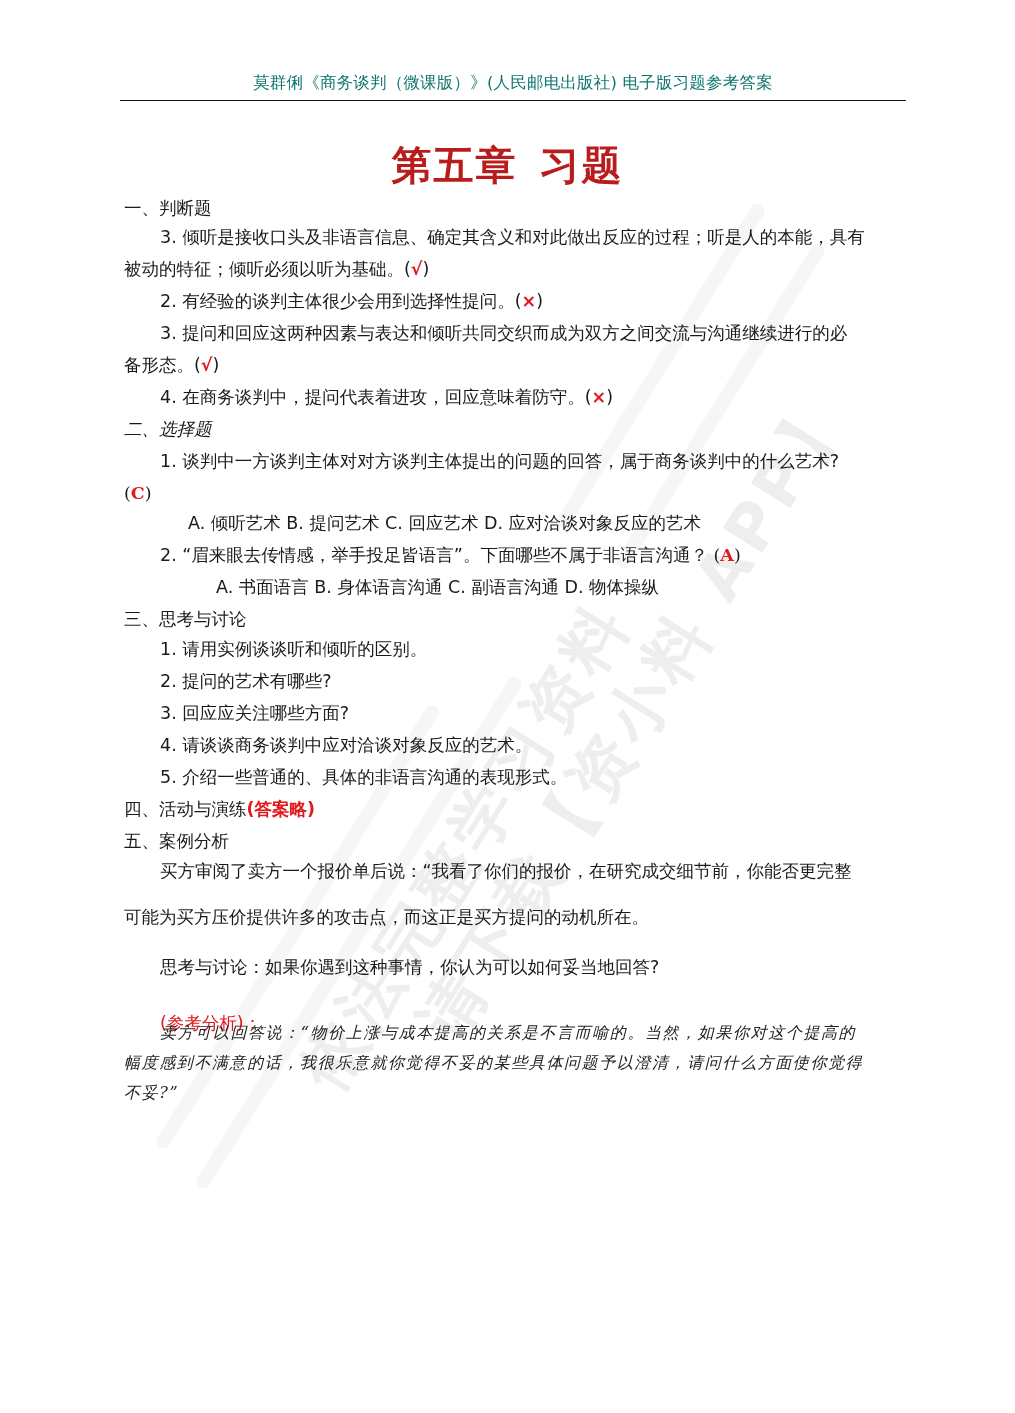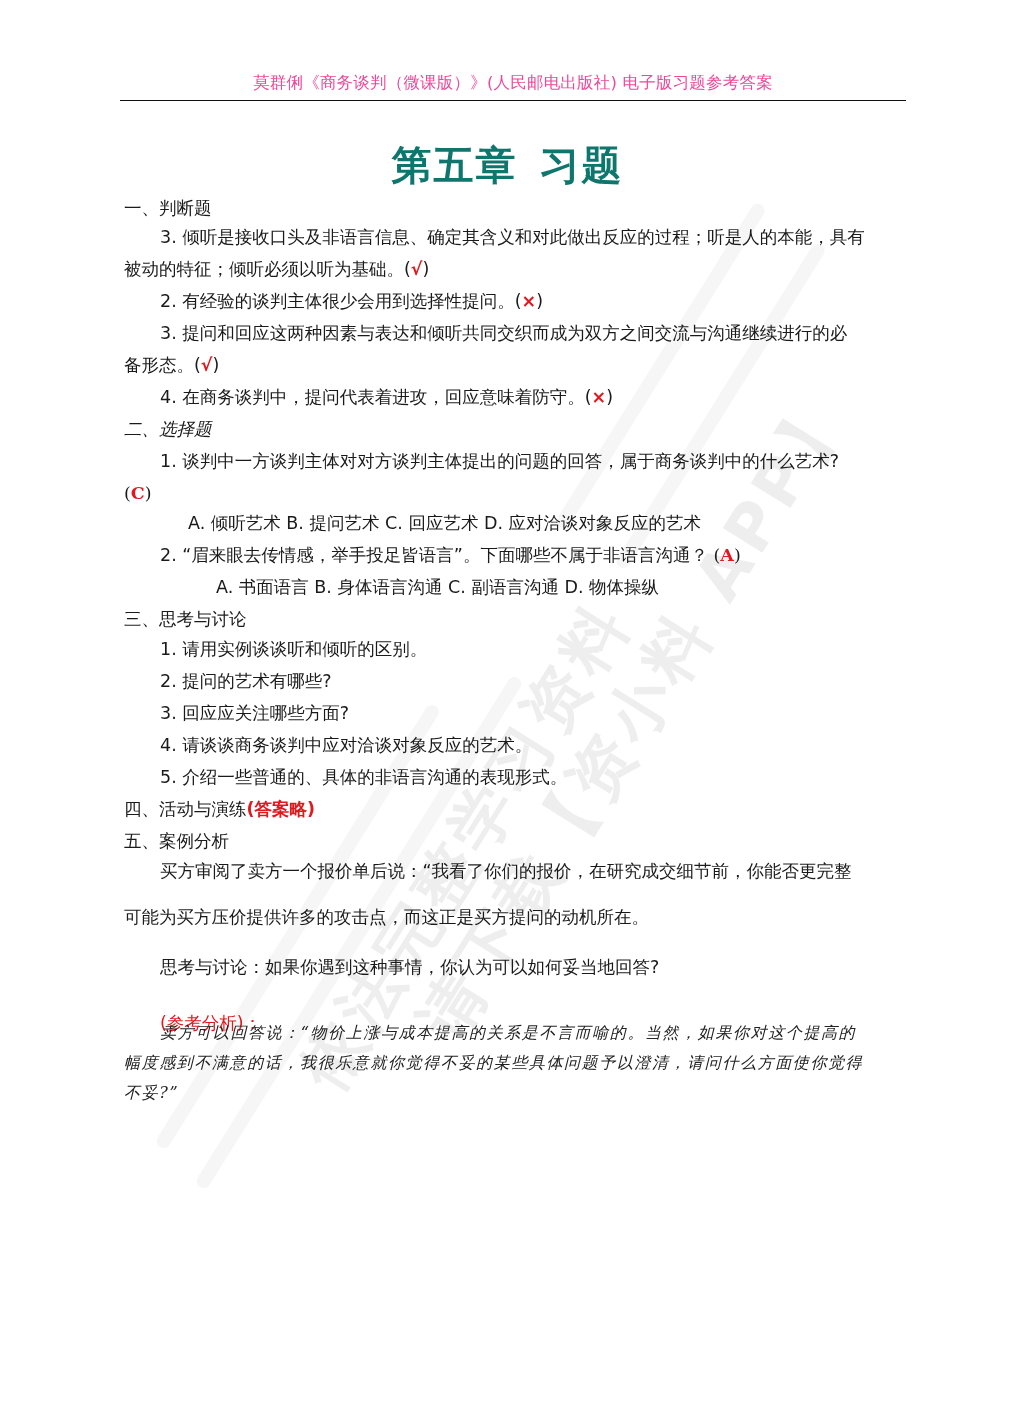--- a/index.html
+++ b/index.html
@@ -9,26 +9,26 @@
 
   
   .wm { position: absolute; pointer-events: none; color: rgba(150,150,150,0.16);
         font-weight: bold; white-space: nowrap; transform-origin: left top; }
   .wm1 { left: 280px; top: 1060px; font-size: 64px; transform: rotate(-58deg); letter-spacing: 6px; }
   .wm2 { left: 400px; top: 1010px; font-size: 64px; transform: rotate(-58deg); letter-spacing: 6px; }
   .streak { position: absolute; background: rgba(170,170,170,0.10); height: 14px; border-radius: 7px;
             transform-origin: left center; transform: rotate(-58deg); pointer-events: none; }
 
   .header { position: absolute; left: 120px; top: 72px; width: 786px; text-align: center;
-            font-size: 16.5px; color: #ec4899; letter-spacing: 0.2px; }
+            font-size: 16.5px; color: #0f766e; letter-spacing: 0.2px; }
   .header-rule { position: absolute; left: 120px; top: 100px; width: 786px; height: 0;
                  border-top: 1.5px solid #111; }
 
   .title { position: absolute; left: 0; top: 138px; width: 1015px; text-align: center;
-           font-size: 40px; font-weight: bold; color: #0f766e; letter-spacing: 2px; }
+           font-size: 40px; font-weight: bold; color: #b91c1c; letter-spacing: 2px; }
   .title .gap { display: inline-block; width: 22px; }
 
   .line { position: absolute; left: 124px; font-size: 17.5px; line-height: 32px; white-space: nowrap; color: #1a1a1a; }
   .ind1 { left: 160px; }
   .ind2 { left: 188px; }
   .red { color: #e0191e; }
   .redb { color: #e0191e; font-weight: bold; }
   .serif { font-family: "DejaVu Serif", "Liberation Serif", serif; }
   .quote { font-family: "DejaVu Serif", "Liberation Serif", serif; font-size: 16px; letter-spacing: 1.6px; color: #222; font-style: italic; }
   .mark { font-weight: bold; }

